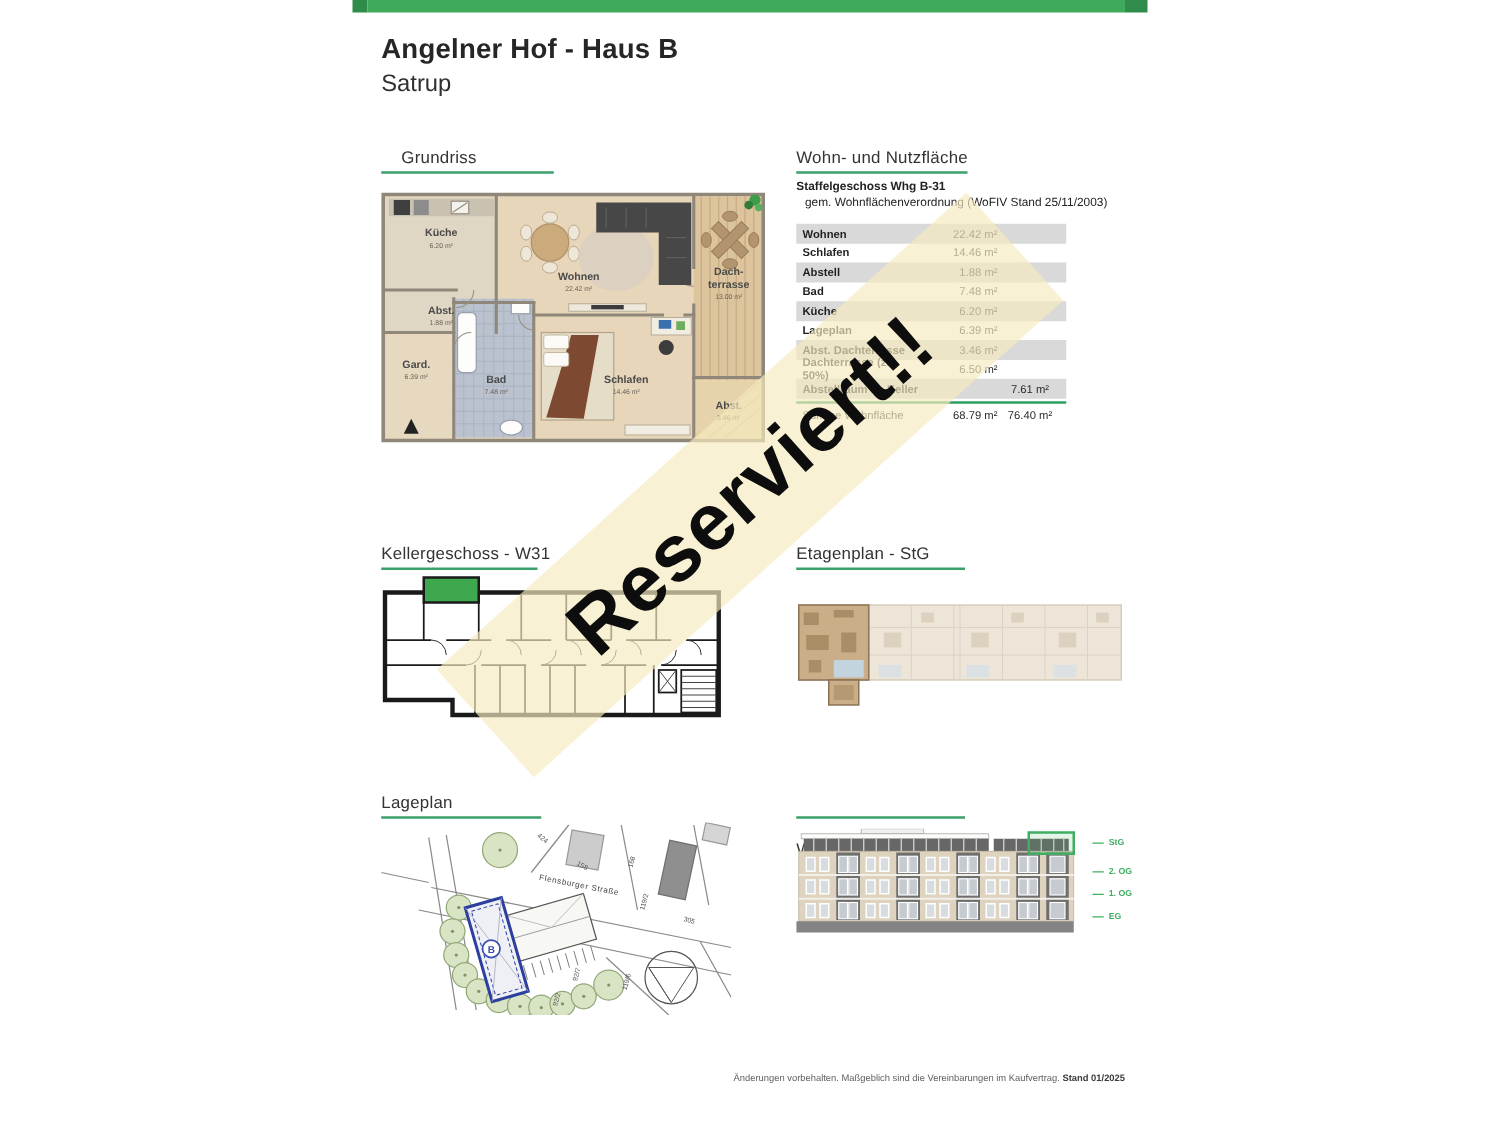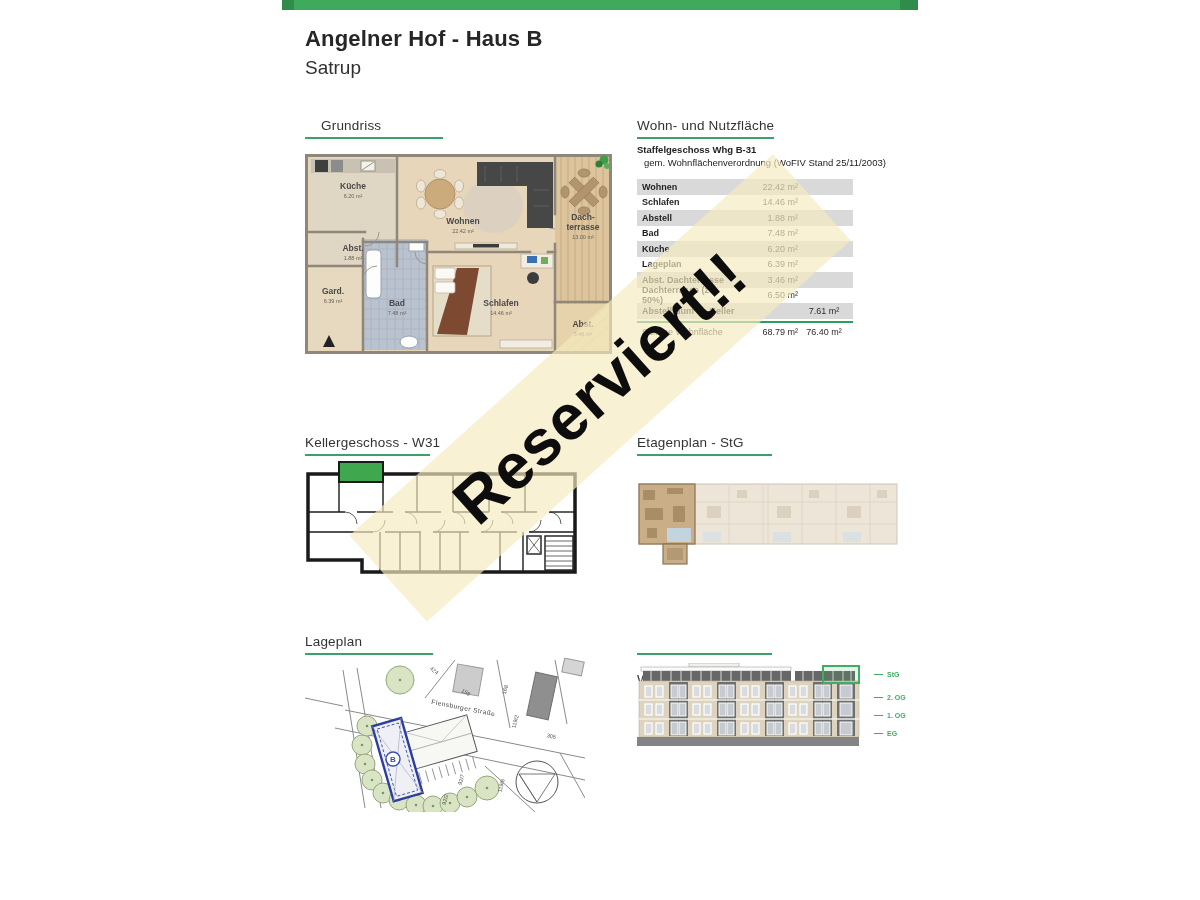--- a/index.html
+++ b/index.html
@@ -583,19 +583,23 @@
   <div class="flabel" style="top:712px;">
       <span class="dash"></span>
       <span>1. OG</span>
     </div>
   <div class="flabel" style="top:730px;">
       <span class="dash"></span>
       <span>EG</span>
     </div>
 
   <div class="footer">
+    <div>
+      <span>Änderungen vorbehalten. Maßgeblich sind die Vereinbarungen im Kaufvertrag.</span>
+      <b>Stand 01/2025</b>
+    </div>
   </div>
 
   <div class="wm">
     <span>Reserviert!!</span>
   </div>
 
 </div>
 
 </body></html>

